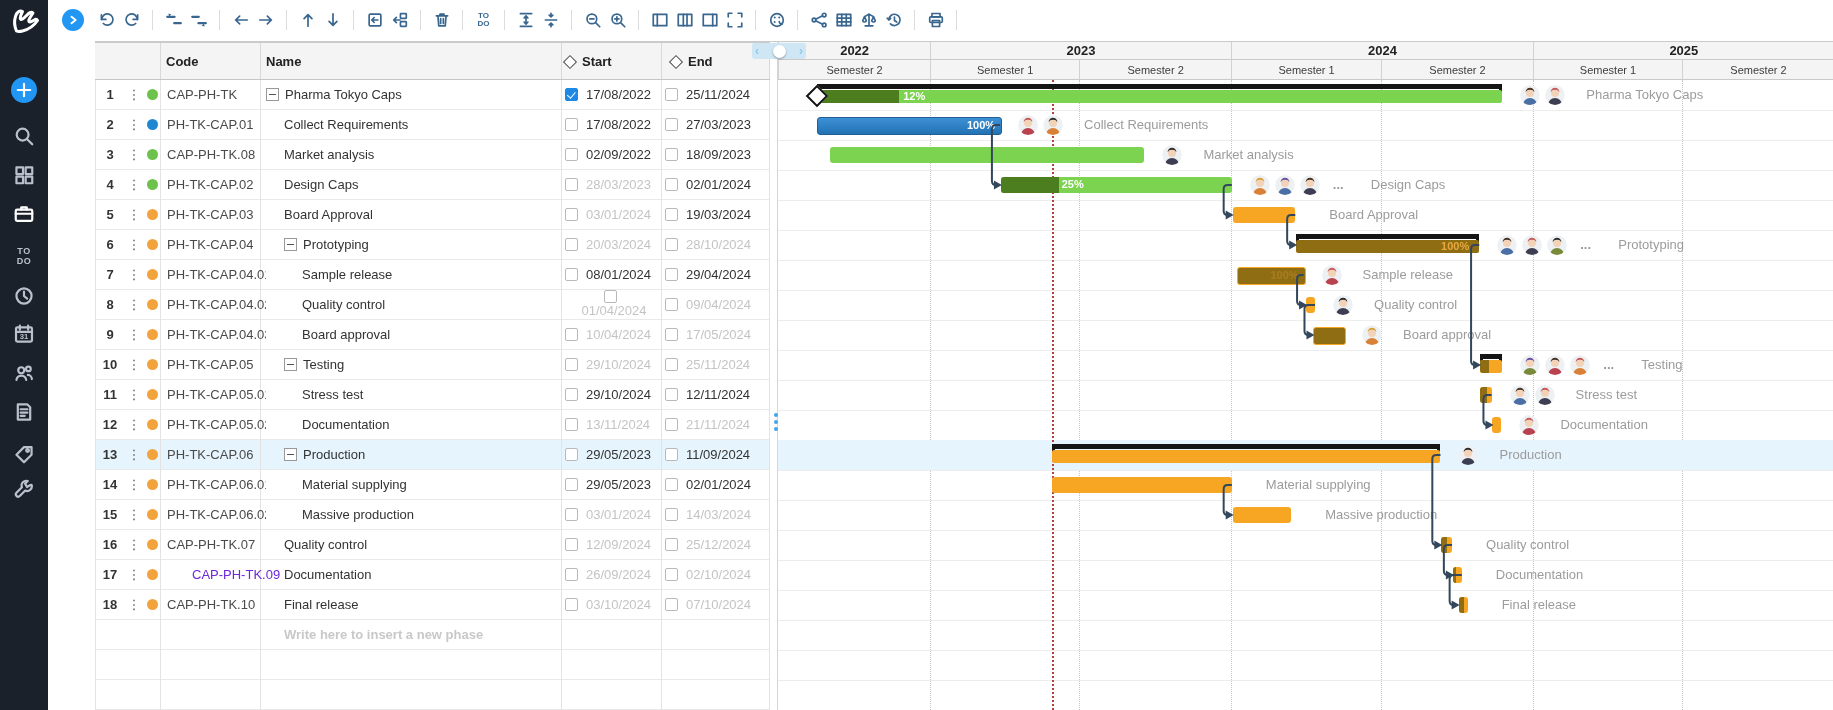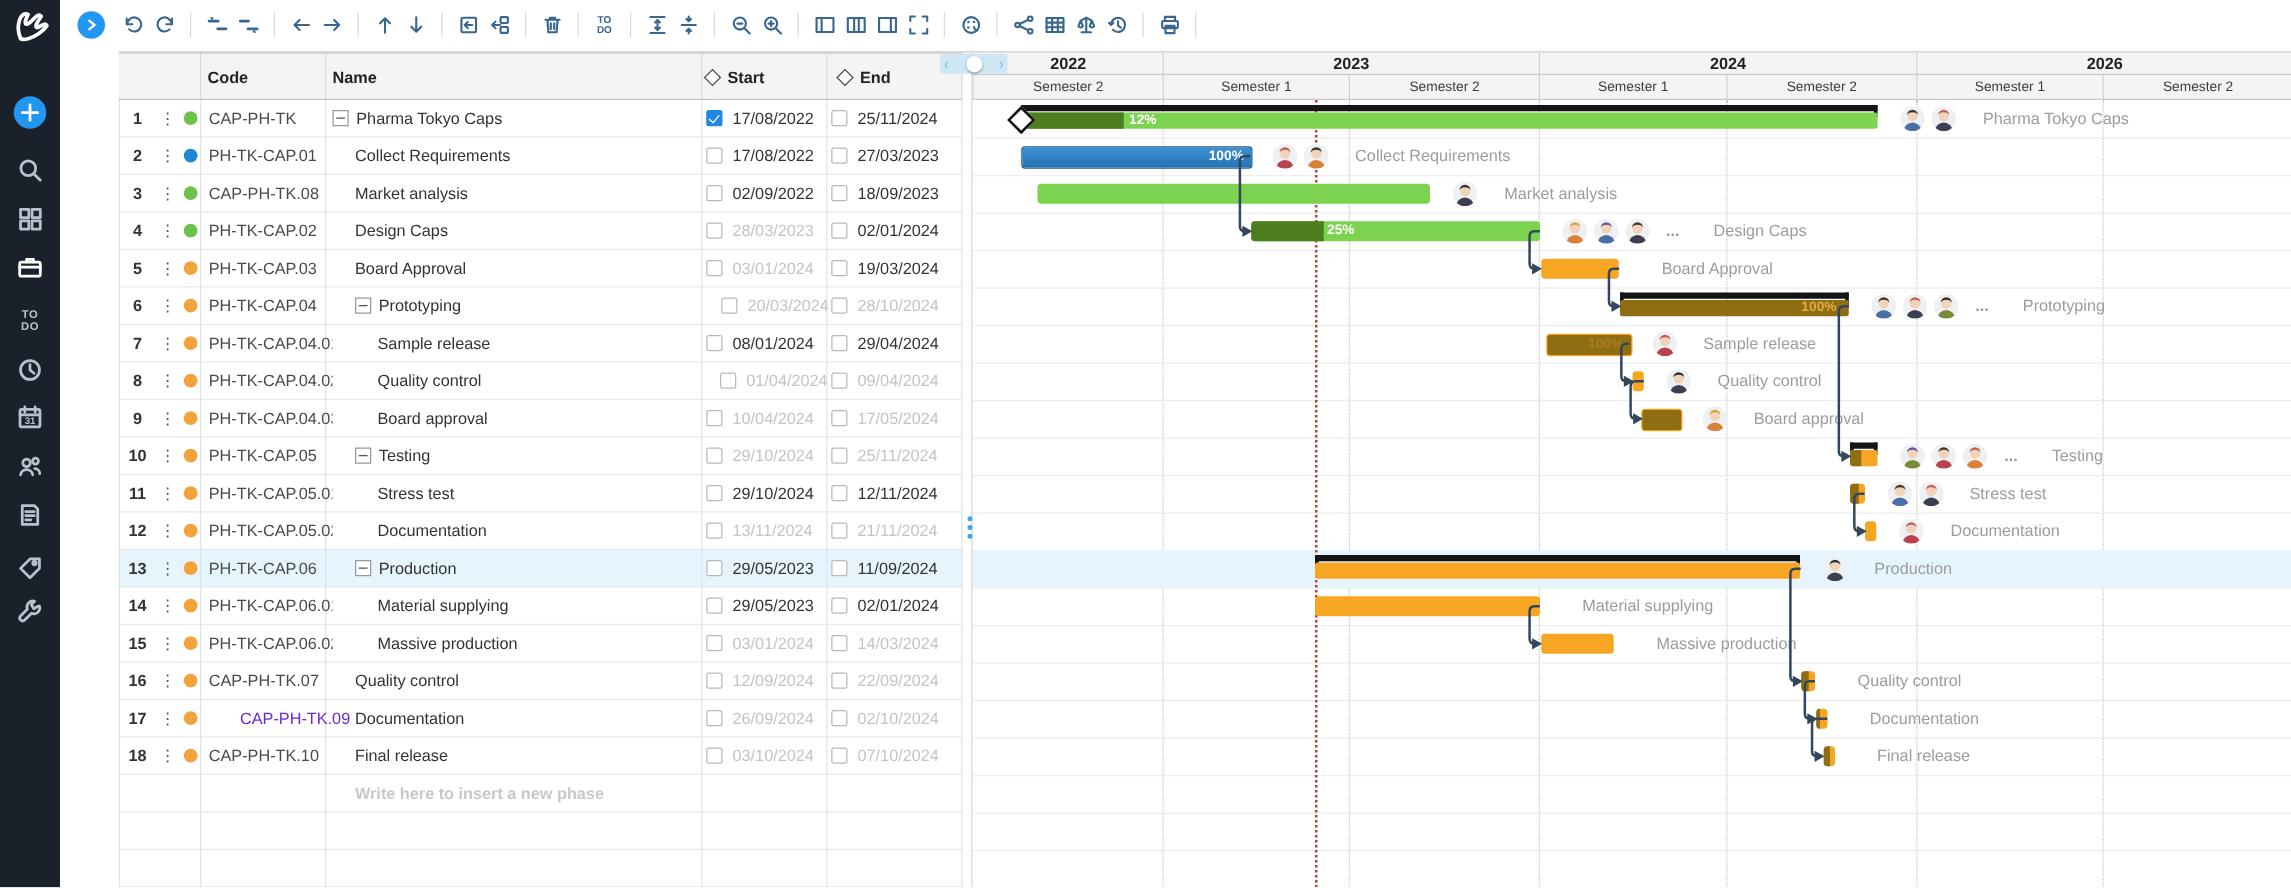--- a/index.html
+++ b/index.html
@@ -519,21 +519,21 @@
         <div class="g-cell rownum" style="left: 0px; width: 30px;">6</div>
         <div class="g-cell kebab" style="left: 30px; width: 18px;">⋮</div>
         <div class="g-cell" style="left: 48px; width: 18px; justify-content: center;">
           <span class="statusdot" style="background:#f2a33c"></span>
         </div>
         <div class="g-cell" style="left: 66px; width: 99px; padding-left: 6px; color: rgb(74, 74, 74);">PH-TK-CAP.04</div>
         <div class="g-cell" style="left: 166px; width: 300px; padding-left: 23px;">
           <span class="expandbox"></span>
           <span>Prototyping</span>
         </div>
-        <div class="g-cell" style="left: 466px; width: 100px; padding-left: 16px;">
+        <div class="g-cell" style="left: 466px; width: 100px; padding-left: 4px;">
           <span class="chk"></span>
           <span class="muted">20/03/2024</span>
         </div>
         <div class="g-cell" style="left: 566px; width: 108px; padding-left: 4px;">
           <span class="chk"></span>
           <span class="muted">28/10/2024</span>
         </div>
       </div>
       <div class="g-row" style="top: 180px;">
         <i class="cell-border" style="left: 65px;"></i>
@@ -569,21 +569,21 @@
         <i class="cell-border" style="left: 0px;"></i>
         <div class="g-cell rownum" style="left: 0px; width: 30px;">8</div>
         <div class="g-cell kebab" style="left: 30px; width: 18px;">⋮</div>
         <div class="g-cell" style="left: 48px; width: 18px; justify-content: center;">
           <span class="statusdot" style="background:#f2a33c"></span>
         </div>
         <div class="g-cell" style="left: 66px; width: 99px; padding-left: 6px; color: rgb(74, 74, 74);">PH-TK-CAP.04.02</div>
         <div class="g-cell" style="left: 166px; width: 300px; padding-left: 41px;">
           <span>Quality control</span>
         </div>
-        <div class="g-cell" style="left: 466px; width: 100px; padding-left: 15px;">
+        <div class="g-cell" style="left: 466px; width: 100px; padding-left: 3px; flex-direction: column;">
           <span class="chk"></span>
           <span class="muted">01/04/2024</span>
         </div>
         <div class="g-cell" style="left: 566px; width: 108px; padding-left: 4px;">
           <span class="chk"></span>
           <span class="muted">09/04/2024</span>
         </div>
       </div>
       <div class="g-row" style="top: 240px;">
         <i class="cell-border" style="left: 65px;"></i>
@@ -777,21 +777,21 @@
         <div class="g-cell" style="left: 66px; width: 99px; padding-left: 6px; color: rgb(74, 74, 74);">CAP-PH-TK.07</div>
         <div class="g-cell" style="left: 166px; width: 300px; padding-left: 23px;">
           <span>Quality control</span>
         </div>
         <div class="g-cell" style="left: 466px; width: 100px; padding-left: 4px;">
           <span class="chk"></span>
           <span class="muted">12/09/2024</span>
         </div>
         <div class="g-cell" style="left: 566px; width: 108px; padding-left: 4px;">
           <span class="chk"></span>
-          <span class="muted">22/09/2024</span>
+          <span class="muted">25/12/2024</span>
         </div>
       </div>
       <div class="g-row" style="top: 480px;">
         <i class="cell-border" style="left: 65px;"></i>
         <i class="cell-border" style="left: 165px;"></i>
         <i class="cell-border" style="left: 466px;"></i>
         <i class="cell-border" style="left: 566px;"></i>
         <i class="cell-border" style="left: 674px;"></i>
         <i class="cell-border" style="left: 0px;"></i>
         <div class="g-cell rownum" style="left: 0px; width: 30px;">17</div>
@@ -878,21 +878,21 @@
 
   <div id="gantt">
       <div class="tl-band tl-year" style="left: 0.2552px; width: 151.745px;">2022</div>
       <div class="tl-band tl-sem" style="left: 0.2552px; width: 151.745px;">Semester 2</div>
       <div class="tl-band tl-year" style="left: 152px; width: 301.015px;">2023</div>
       <div class="tl-band tl-sem" style="left: 152px; width: 149.271px;">Semester 1</div>
       <div class="tl-band tl-sem" style="left: 301.271px; width: 151.745px;">Semester 2</div>
       <div class="tl-band tl-year" style="left: 453.015px; width: 301.84px;">2024</div>
       <div class="tl-band tl-sem" style="left: 453.015px; width: 150.095px;">Semester 1</div>
       <div class="tl-band tl-sem" style="left: 603.111px; width: 151.745px;">Semester 2</div>
-      <div class="tl-band tl-year" style="left: 754.856px; width: 301.015px;">2026</div>
+      <div class="tl-band tl-year" style="left: 754.856px; width: 301.015px;">2025</div>
       <div class="tl-band tl-sem" style="left: 754.856px; width: 149.271px;">Semester 1</div>
       <div class="tl-band tl-sem" style="left: 904.126px; width: 151.745px;">Semester 2</div>
       <div class="v-grid" style="left: 152px;"></div>
       <div class="v-grid" style="left: 301.271px;"></div>
       <div class="v-grid" style="left: 453.015px;"></div>
       <div class="v-grid" style="left: 603.111px;"></div>
       <div class="v-grid" style="left: 754.856px;"></div>
       <div class="v-grid" style="left: 904.126px;"></div>
       <div class="h-grid" style="top: 68px;"></div>
       <div class="h-grid" style="top: 98px;"></div>

